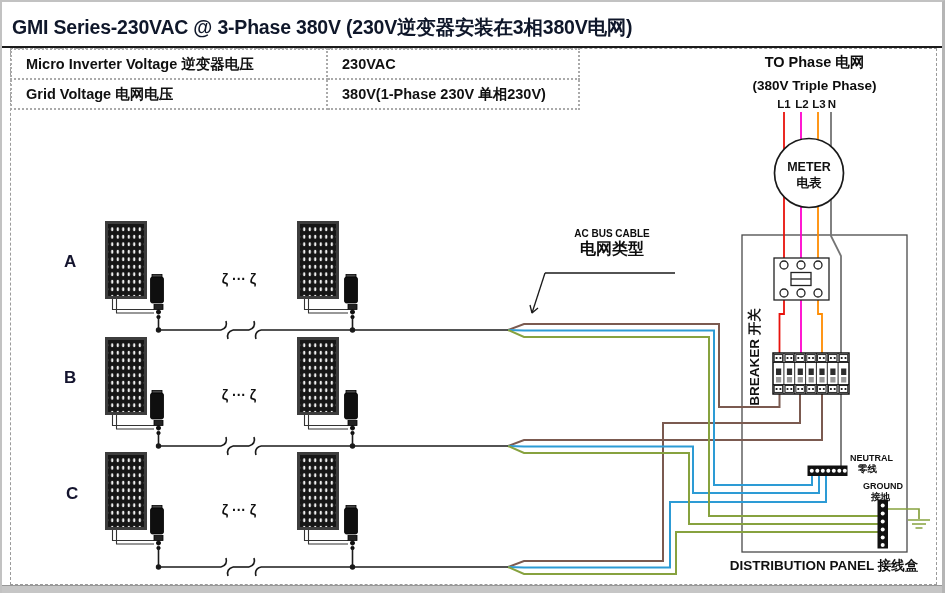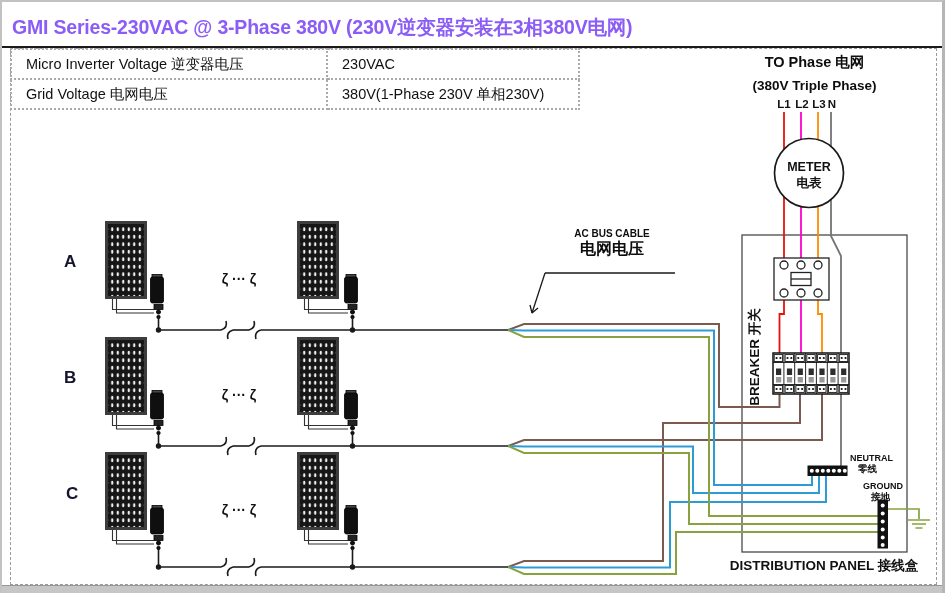--- a/index.html
+++ b/index.html
@@ -1,22 +1,22 @@
 <!DOCTYPE html>
 <html><head>
 <meta charset="utf-8">
 <style>
   html,body{margin:0;padding:0;background:#e8e8e8;font-family:"Liberation Sans",sans-serif;}
   .page{position:relative;width:945px;height:593px;background:#fff;overflow:hidden;
         border-top:2px solid #c2c2c2;border-left:2px solid #c2c2c2;border-right:3px solid #b5b5b5;box-sizing:border-box;}
-  .title{position:absolute;left:10px;top:12px;font-size:19.5px;font-weight:bold;color:#8b5cf6;letter-spacing:-0.2px;white-space:nowrap;}
+  .title{position:absolute;left:10px;top:12px;font-size:19.5px;font-weight:bold;color:#0f172a;letter-spacing:-0.2px;white-space:nowrap;}
   .title-underline{position:absolute;left:0;top:44px;width:941px;height:0;border-top:2px solid #1a1a1a;}
   .dash-frame{position:absolute;left:8px;top:46px;width:925px;height:535px;border:1px dashed #9a9a9a;}
   table.spec{position:absolute;left:8px;top:46px;width:570px;border-collapse:collapse;table-layout:fixed;}
-  table.spec td{border:2px dotted #aaa;font-size:14.5px;font-weight:normal;color:#111;
+  table.spec td{border:2px dotted #aaa;font-size:14.5px;font-weight:bold;color:#111;
                 height:28px;padding:0 0 0 14px;white-space:nowrap;overflow:hidden;}
   td.c1{width:300px;} td.c2{padding-left:8px;}
   .togrid{position:absolute;left:705px;top:52px;width:215px;text-align:center;color:#0d0d0d;font-weight:bold;line-height:16px;}
   .togrid .l1{font-size:14.5px;} .togrid .l2{font-size:13.5px;margin-top:8px;}
   .acbus{position:absolute;left:520px;top:226px;width:180px;text-align:center;color:#0d0d0d;font-weight:bold;}
   .acbus .l1{font-size:10px;} .acbus .l2{font-size:16px;line-height:19px;}
   .rowlbl{position:absolute;font-size:17px;font-weight:bold;color:#14142e;}
   .panel{position:absolute;width:42px;height:78px;box-sizing:border-box;background-color:#161616;border:3px solid #3d3d3d;
          background-image:radial-gradient(rgba(255,255,255,.95) 1.1px, rgba(255,255,255,0) 1.5px);
          background-size:5.5px 7.5px;background-position:1.5px 1.5px;}
@@ -46,21 +46,21 @@
   </tbody>
     </table>
 
   <div class="togrid">
     <div class="l1">TO Phase 电网</div>
     <div class="l2">(380V Triple Phase)</div>
   </div>
 
   <div class="acbus">
     <div class="l1">AC BUS CABLE</div>
-    <div class="l2">电网电压</div>
+    <div class="l2">电网类型</div>
   </div>
 
   <div class="panel" style="left:103px;top:219px"></div>
   <div class="panel" style="left:295px;top:219px"></div>
   <div class="panel" style="left:103px;top:335px"></div>
   <div class="panel" style="left:295px;top:335px"></div>
   <div class="panel" style="left:103px;top:450px"></div>
   <div class="panel" style="left:295px;top:450px"></div>
 
   <div class="rowlbl" style="left:62px;top:250px">A</div>

